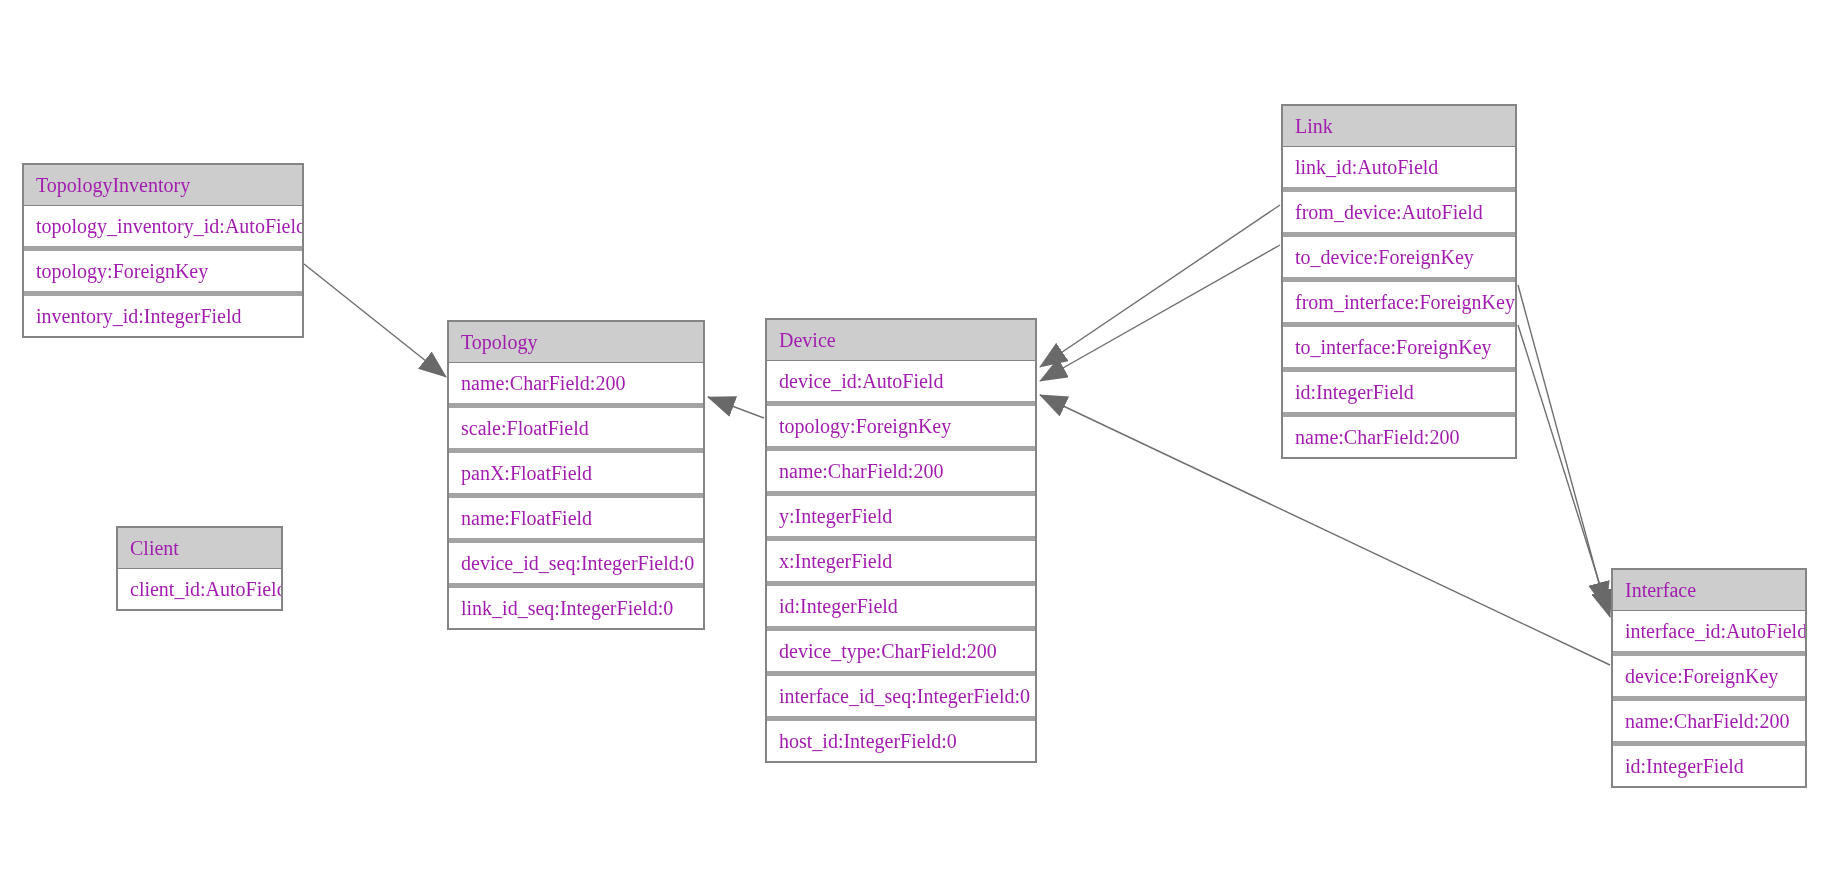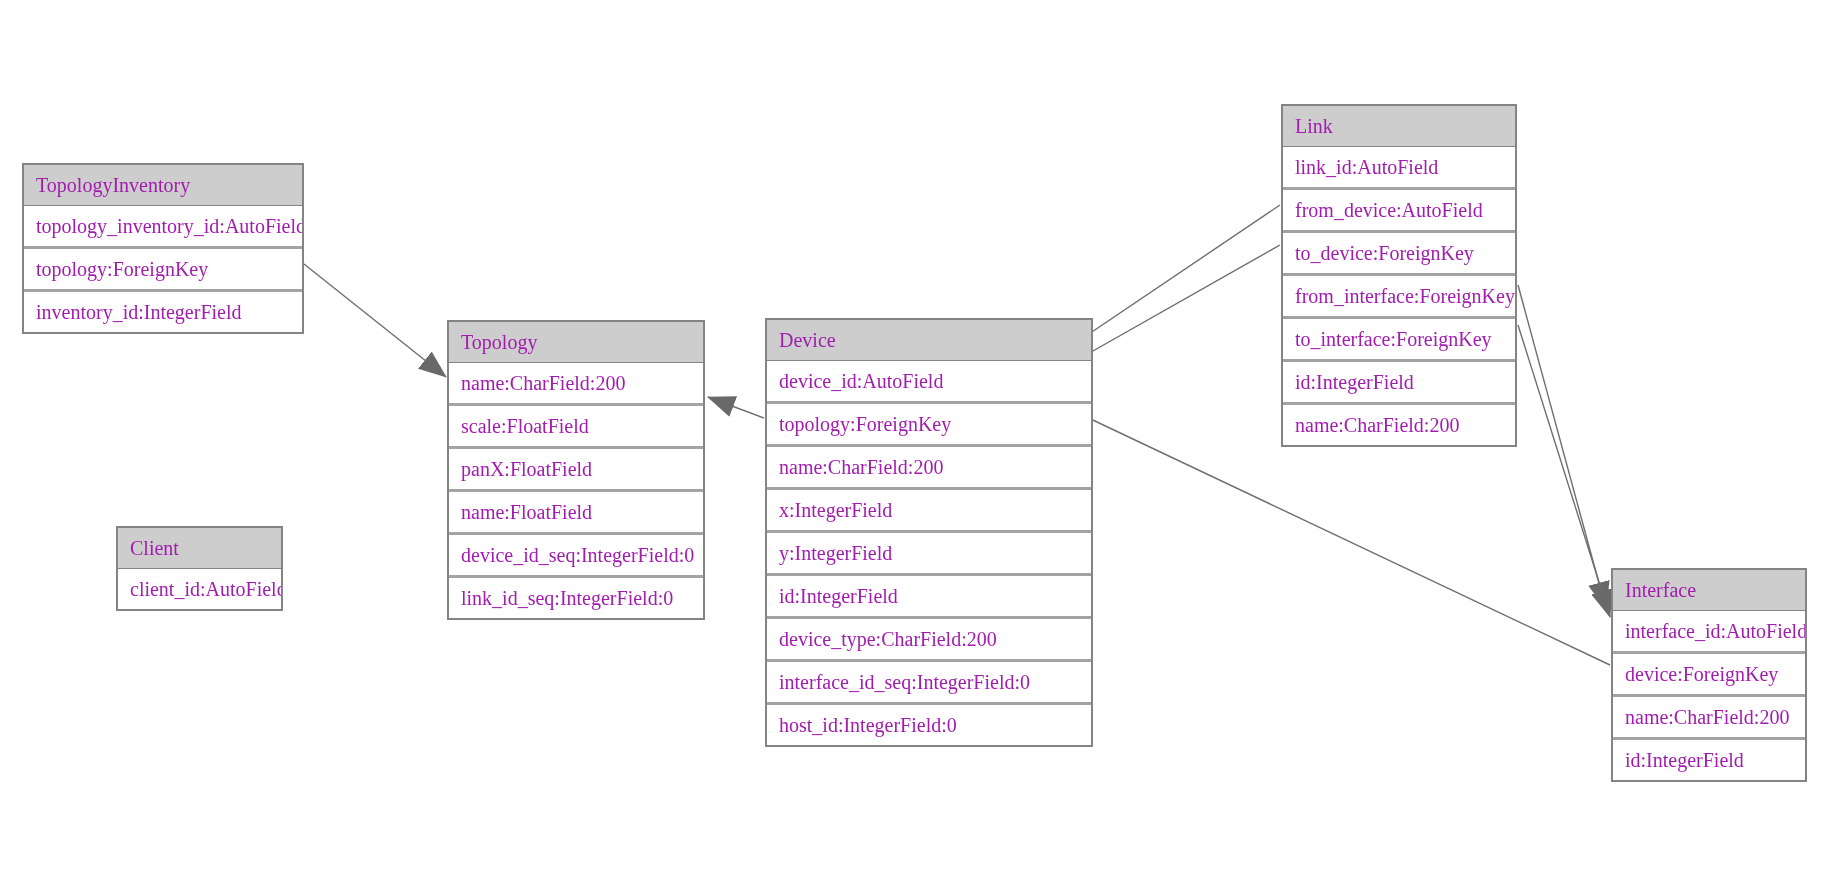--- a/index.html
+++ b/index.html
@@ -35,31 +35,31 @@
     padding: 0 12px;
     border-bottom: 1px solid #848484;
     white-space: nowrap;
     overflow: hidden;
   }
   .tbl-row {
     background: #ffffff;
     height: 40px;
     line-height: 40px;
     padding: 0 12px;
-    border-bottom: 3px solid #a3a3a3;
+    border-bottom: 5px solid #a3a3a3;
     white-space: nowrap;
     overflow: hidden;
   }
   .tbl-row:last-child { border-bottom: none; }
 
   
   .tbl-topology_inventory { left: 22px;   top: 163px; width: 282px; }
   .tbl-topology           { left: 447px;  top: 320px; width: 258px; }
   .tbl-client             { left: 80px;   top: 526px; width: 167px; margin-left: 36px; }
-  .tbl-device             { left: 765px;  top: 318px; width: 328px; }
+  .tbl-device             { left: 765px;  top: 318px; width: 272px; }
   .tbl-link               { left: 1281px; top: 104px; width: 236px; }
   .tbl-interface          { left: 1611px; top: 568px; width: 196px; }
 
   .edge { stroke: #6e6e6e; stroke-width: 1.4; fill: none; }
 </style>
 </head>
 <body>
 
 <div class="canvas">
 
@@ -98,22 +98,22 @@
   <div class="tbl tbl-client">
       <div class="tbl-header">Client</div>
       <div class="tbl-row">client_id:AutoField</div>
     </div>
 
   <div class="tbl tbl-device">
       <div class="tbl-header">Device</div>
       <div class="tbl-row">device_id:AutoField</div>
       <div class="tbl-row">topology:ForeignKey</div>
       <div class="tbl-row">name:CharField:200</div>
+      <div class="tbl-row">y:IntegerField</div>
       <div class="tbl-row">x:IntegerField</div>
-      <div class="tbl-row">y:IntegerField</div>
       <div class="tbl-row">id:IntegerField</div>
       <div class="tbl-row">device_type:CharField:200</div>
       <div class="tbl-row">interface_id_seq:IntegerField:0</div>
       <div class="tbl-row">host_id:IntegerField:0</div>
     </div>
 
   <div class="tbl tbl-link">
       <div class="tbl-header">Link</div>
       <div class="tbl-row">link_id:AutoField</div>
       <div class="tbl-row">from_device:AutoField</div>

